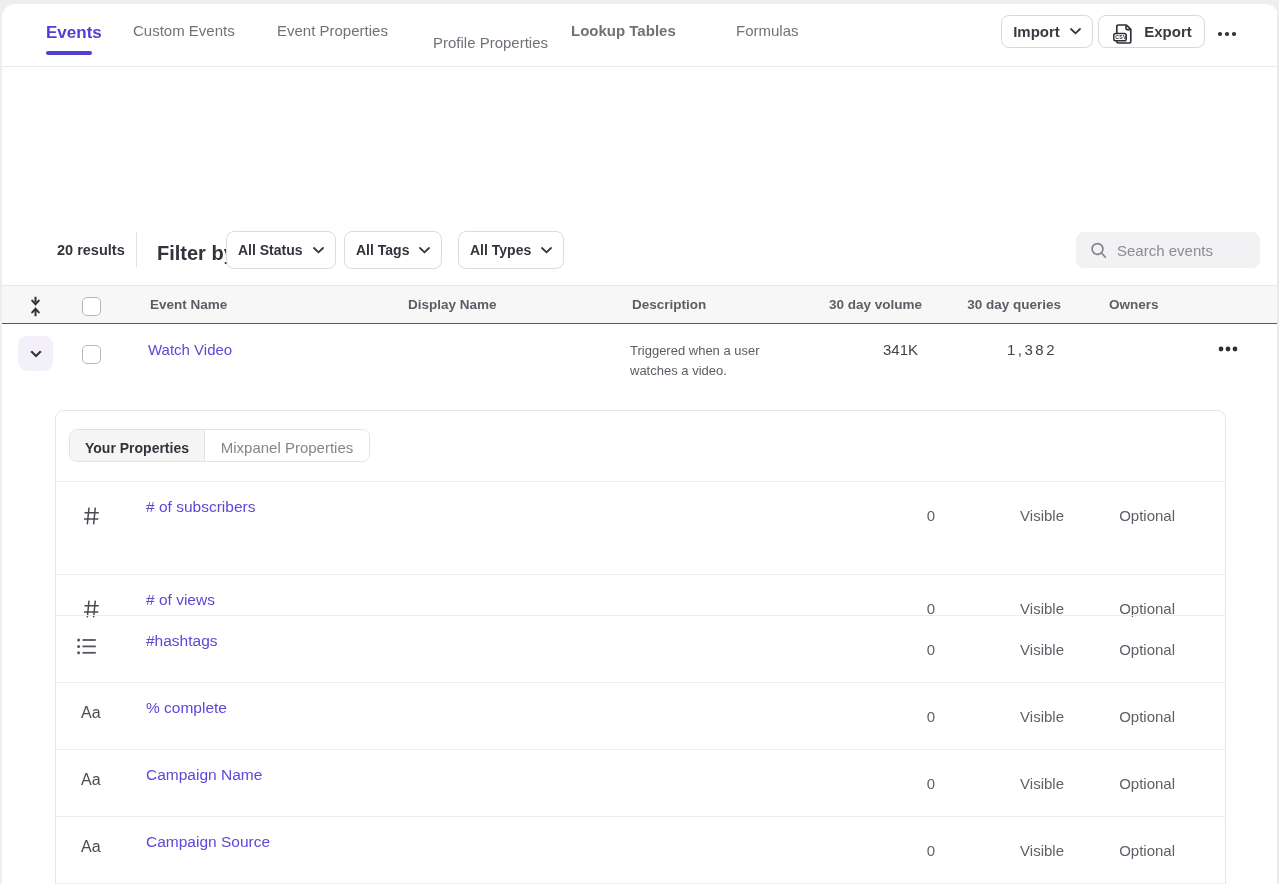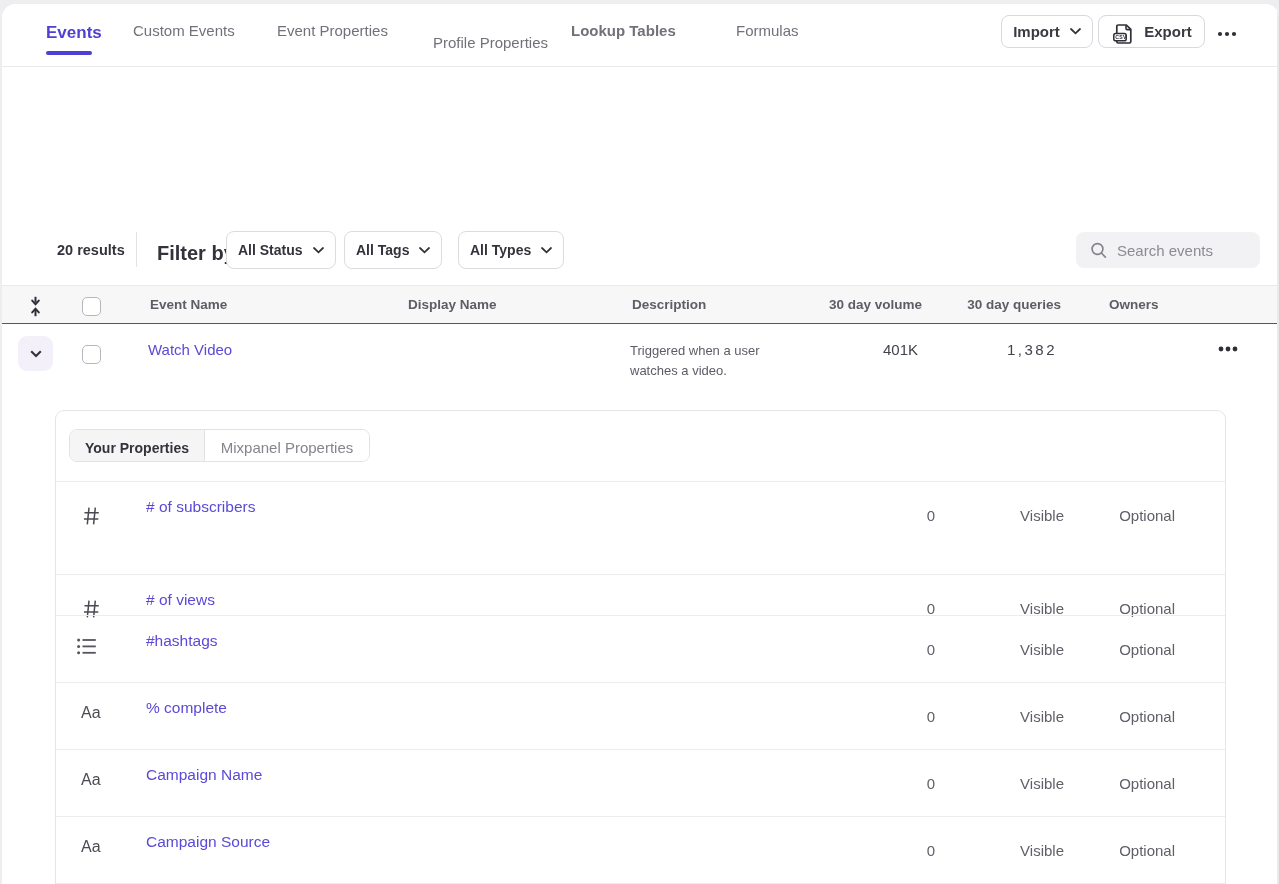--- a/index.html
+++ b/index.html
@@ -129,21 +129,21 @@
 
   <div class="eventrow">
     <div class="expandbtn">
         <svg width="12" height="8" viewBox="0 0 12 8" style="position:absolute;left:12px;top:14px;">
           <polyline points="1.2,1.2 6,6 10.8,1.2" fill="none" stroke="#33333c" stroke-width="2.1"></polyline>
         </svg>
       </div>
     <div class="checkbox" style="left:80px; top:21px;"></div>
     <div class="cell link" style="left:146px; top:17px; font-size:15px;">Watch Video</div>
     <div class="cell desc" style="left:628px; top:17px;">Triggered when a user<br>watches a video.</div>
-    <div class="cell num" style="left:818px; top:17px; width:98px; text-align:right;">401K</div>
+    <div class="cell num" style="left:818px; top:17px; width:98px; text-align:right;">341K</div>
     <div class="cell num" style="left:955px; top:17px; width:100px; text-align:right; letter-spacing:2.5px;">1,382</div>
     <svg width="20" height="6" viewBox="0 0 20 6" style="position:absolute; left:1216px; top:22px;">
       <circle cx="3" cy="3" r="2.4" fill="#2f2f37"></circle>
         <circle cx="10" cy="3" r="2.4" fill="#2f2f37"></circle>
         <circle cx="17" cy="3" r="2.4" fill="#2f2f37"></circle>
     </svg>
   </div>
 
   <div class="panel">
     <div class="ptabs">

